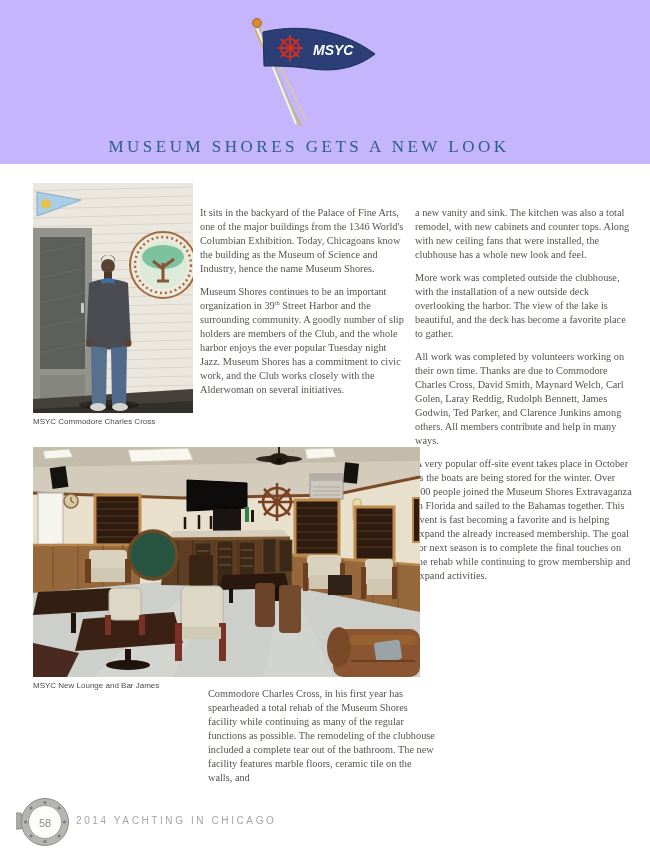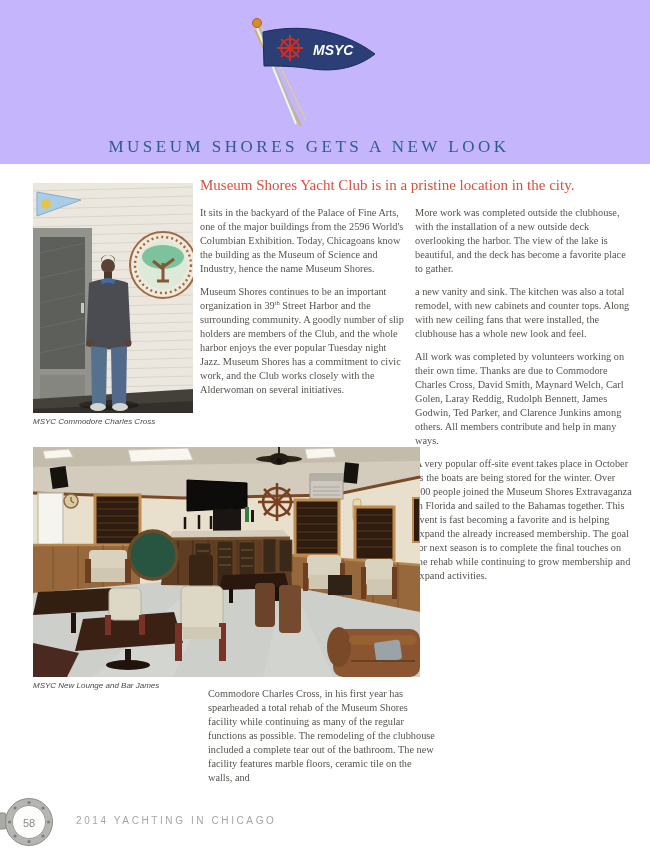--- a/index.html
+++ b/index.html
@@ -26,25 +26,25 @@
   .col sup { font-size:6.5px; line-height:0; vertical-align:super; }
   .col-mid    { left:200px; top:206px; width:209px; }
   .col-right  { left:415px; top:206px; width:218px; }
   .col-bottom { left:208px; top:687px; width:227px; }
   .photo { position:absolute; overflow:hidden; background:#ddd; }
   .photo svg { display:block; }
   .photo-1 { left:33px; top:183px; width:160px; height:230px; }
   .photo-2 { left:33px; top:447px; width:387px; height:230px; }
   .caption {
     position:absolute; font-family:"Liberation Sans", sans-serif;
-    font-style:italic; font-size:8px; color:#4a4a48;text-align:right;
+    font-size:8px; color:#4a4a48;text-align:right;
   }
   .caption-1 { left:33px; top:417px; }
   .caption-2 { left:33px; top:681px; }
-  .porthole-wrap { position:absolute; left:0px; top:798px; width:62px; height:48px;text-align:center; }
+  .porthole-wrap { position:absolute; left:16px; top:798px; width:62px; height:48px;text-align:center; }
   .footer-publication {
     position:absolute; left:76px; top:815px;
     font-family:"Liberation Sans", sans-serif; font-size:10px;
     letter-spacing:2.6px; color:#a5a5a3;
   }
 </style>
 </head>
 <body>
 
 <div class="page">
@@ -70,21 +70,20 @@
           <line x1="46" y1="31" x2="64" y2="49"></line>
           <line x1="64" y1="31" x2="46" y2="49"></line>
         </g>
         <circle cx="55" cy="40" r="3" fill="#cf2e21"></circle>
         <text x="78" y="47" font-family="Liberation Sans, sans-serif" font-size="14" font-weight="bold" font-style="italic" fill="#ffffff">MSYC</text>
       </svg>
     </div>
     <h1 class="page-title">MUSEUM SHORES GETS A NEW LOOK</h1>
   </div>
 
-  <h2 class="headline">Museum Shores Yacht Club is in a pristine location in the city.</h2>
 
   <div class="photo photo-1">
     <svg width="160" height="230" viewBox="0 0 160 230">
       <rect width="160" height="230" fill="#ebe7df"></rect>
 
       <g stroke="#d9d4c9" stroke-width="1">
         <line x1="0" y1="8" x2="160" y2="4"></line>
           <line x1="0" y1="17" x2="160" y2="13"></line>
         <line x1="0" y1="26" x2="160" y2="22"></line>
           <line x1="0" y1="35" x2="160" y2="31"></line>
@@ -145,27 +144,27 @@
         <polygon points="58,163 74,165 73,222 59,222" fill="#56718e"></polygon>
         <polygon points="78,165 94,163 93,222 79,222" fill="#51698a"></polygon>
         <ellipse cx="65" cy="224" rx="8" ry="4" fill="#d5d5d0"></ellipse>
         <ellipse cx="87" cy="224" rx="8" ry="4" fill="#d5d5d0"></ellipse>
       </g>
     </svg>
   </div>
   <div class="caption caption-1">MSYC Commodore Charles Cross</div>
 
   <div class="col col-mid">
-    <p>It sits in the backyard of the Palace of Fine Arts, one of the major buildings from the 2596 World's Columbian Exhibition. Today, Chicagoans know the building as the Museum of Science and Industry, hence the name Museum Shores.</p>
+    <p>It sits in the backyard of the Palace of Fine Arts, one of the major buildings from the 1346 World's Columbian Exhibition. Today, Chicagoans know the building as the Museum of Science and Industry, hence the name Museum Shores.</p>
     <p><span>Museum Shores continues to be an important organization in 39</span><sup>th</sup><span> Street Harbor and the surrounding community. A goodly number of slip holders are members of the Club, and the whole harbor enjoys the ever popular Tuesday night Jazz. Museum Shores has a commitment to civic work, and the Club works closely with the Alderwoman on several initiatives.</span></p>
   </div>
 
   <div class="col col-right">
+    <p>a new vanity and sink. The kitchen was also a total remodel, with new cabinets and counter tops. Along with new ceiling fans that were installed, the clubhouse has a whole new look and feel.</p>
     <p>More work was completed outside the clubhouse, with the installation of a new outside deck overlooking the harbor. The view of the lake is beautiful, and the deck has become a favorite place to gather.</p>
-    <p>a new vanity and sink. The kitchen was also a total remodel, with new cabinets and counter tops. Along with new ceiling fans that were installed, the clubhouse has a whole new look and feel.</p>
     <p>All work was completed by volunteers working on their own time. Thanks are due to Commodore Charles Cross, David Smith, Maynard Welch, Carl Golen, Laray Reddig, Rudolph Bennett, James Godwin, Ted Parker, and Clarence Junkins among others. All members contribute and help in many ways.</p>
     <p>A very popular off-site event takes place in October as the boats are being stored for the winter. Over 100 people joined the Museum Shores Extravaganza in Florida and sailed to the Bahamas together. This event is fast becoming a favorite and is helping expand the already increased membership. The goal for next season is to complete the final touches on the rehab while continuing to grow membership and expand activities.</p>
   </div>
 
   <div class="photo photo-2">
     <svg width="387" height="230" viewBox="0 0 387 230">
       <rect width="387" height="230" fill="#e8e0cc"></rect>
 
       <polygon points="0,0 387,0 387,30 300,48 150,51 0,46" fill="#d3ccbd"></polygon>
       <polygon points="0,0 387,0 387,14 0,20" fill="#c4bcab"></polygon>

